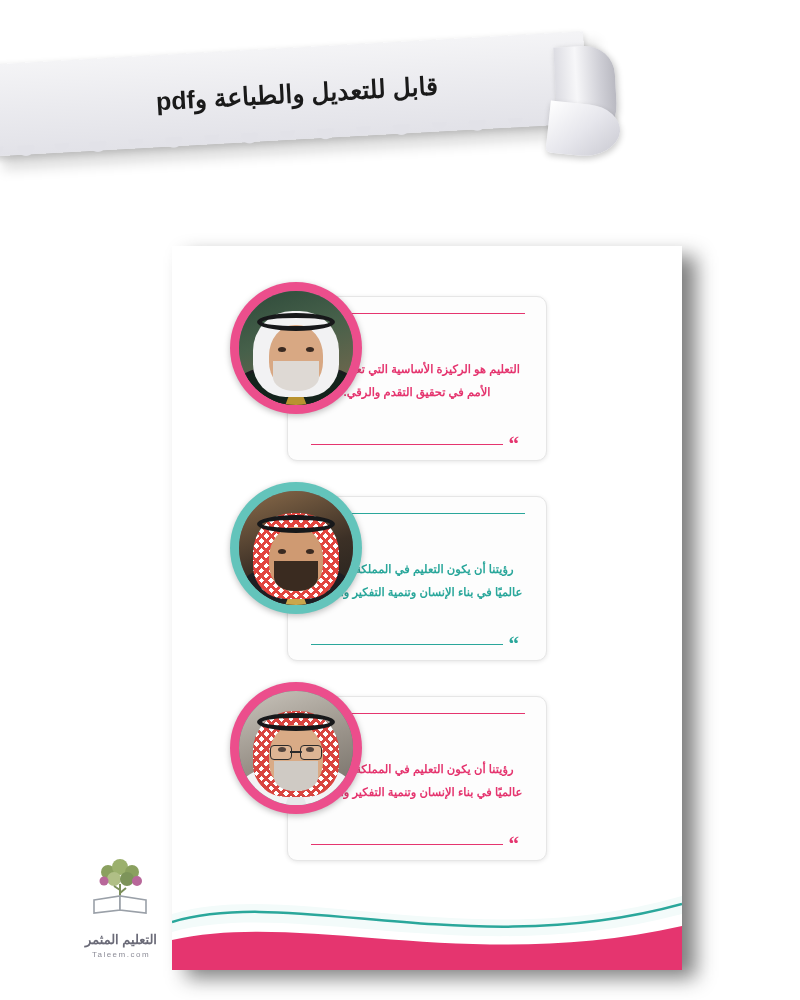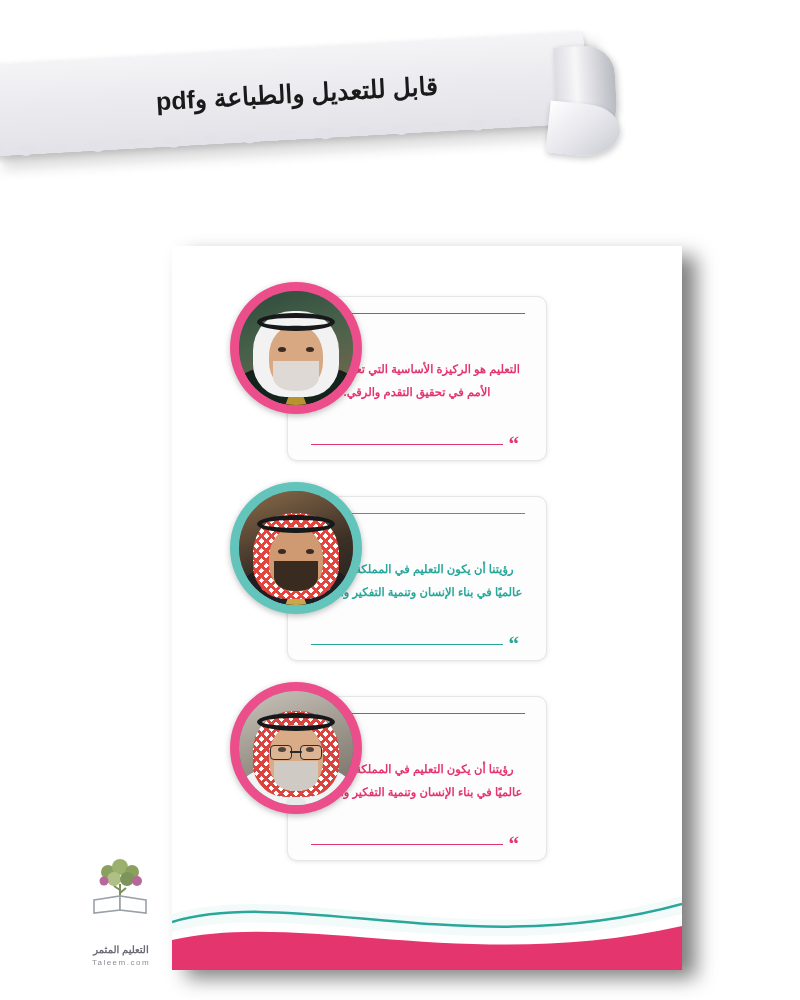--- a/index.html
+++ b/index.html
@@ -304,25 +304,25 @@
 
   
   .logo {
     position: absolute;
     left: 62px;
     top: 858px;
     width: 118px;
     text-align: center;
   }
   .logo-title {
-    font-size: 10px;
+    font-size: 13px;
     font-weight: bold;
     color: #6b6b78;
     direction: rtl;
-    margin-top: 20px;
+    margin-top: 8px;
   }
   .logo-sub {
     font-size: 8px;
     color: #8d8d98;
     letter-spacing: 1.5px;
     margin-top: 3px;
   }
 </style>
 </head>
 <body>

